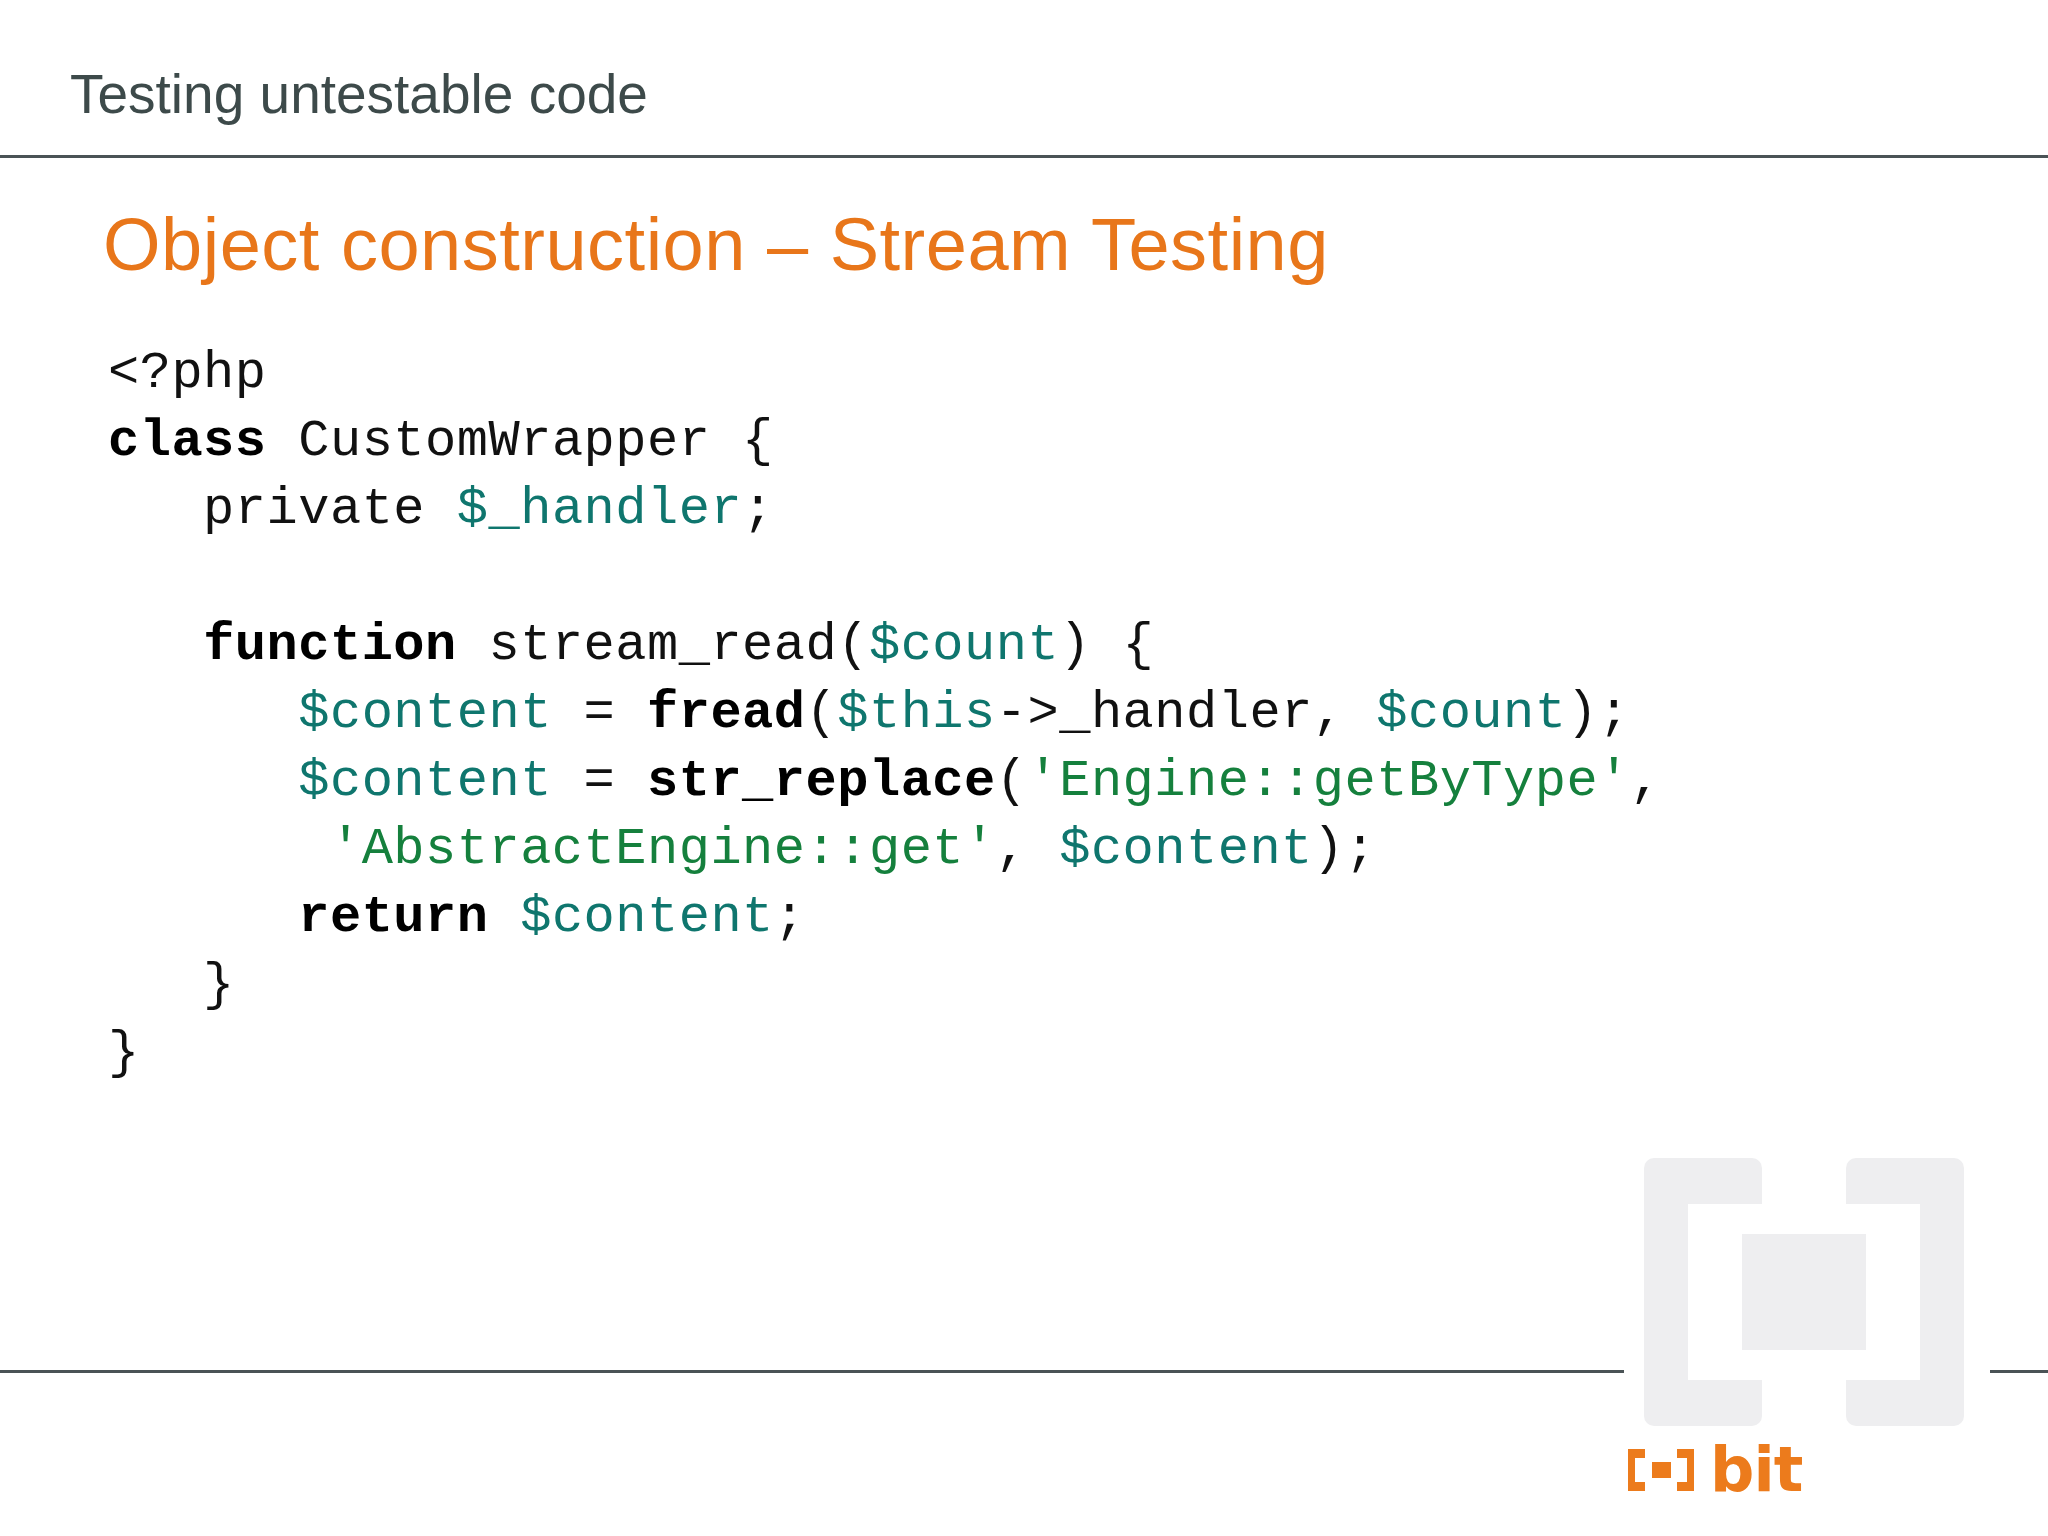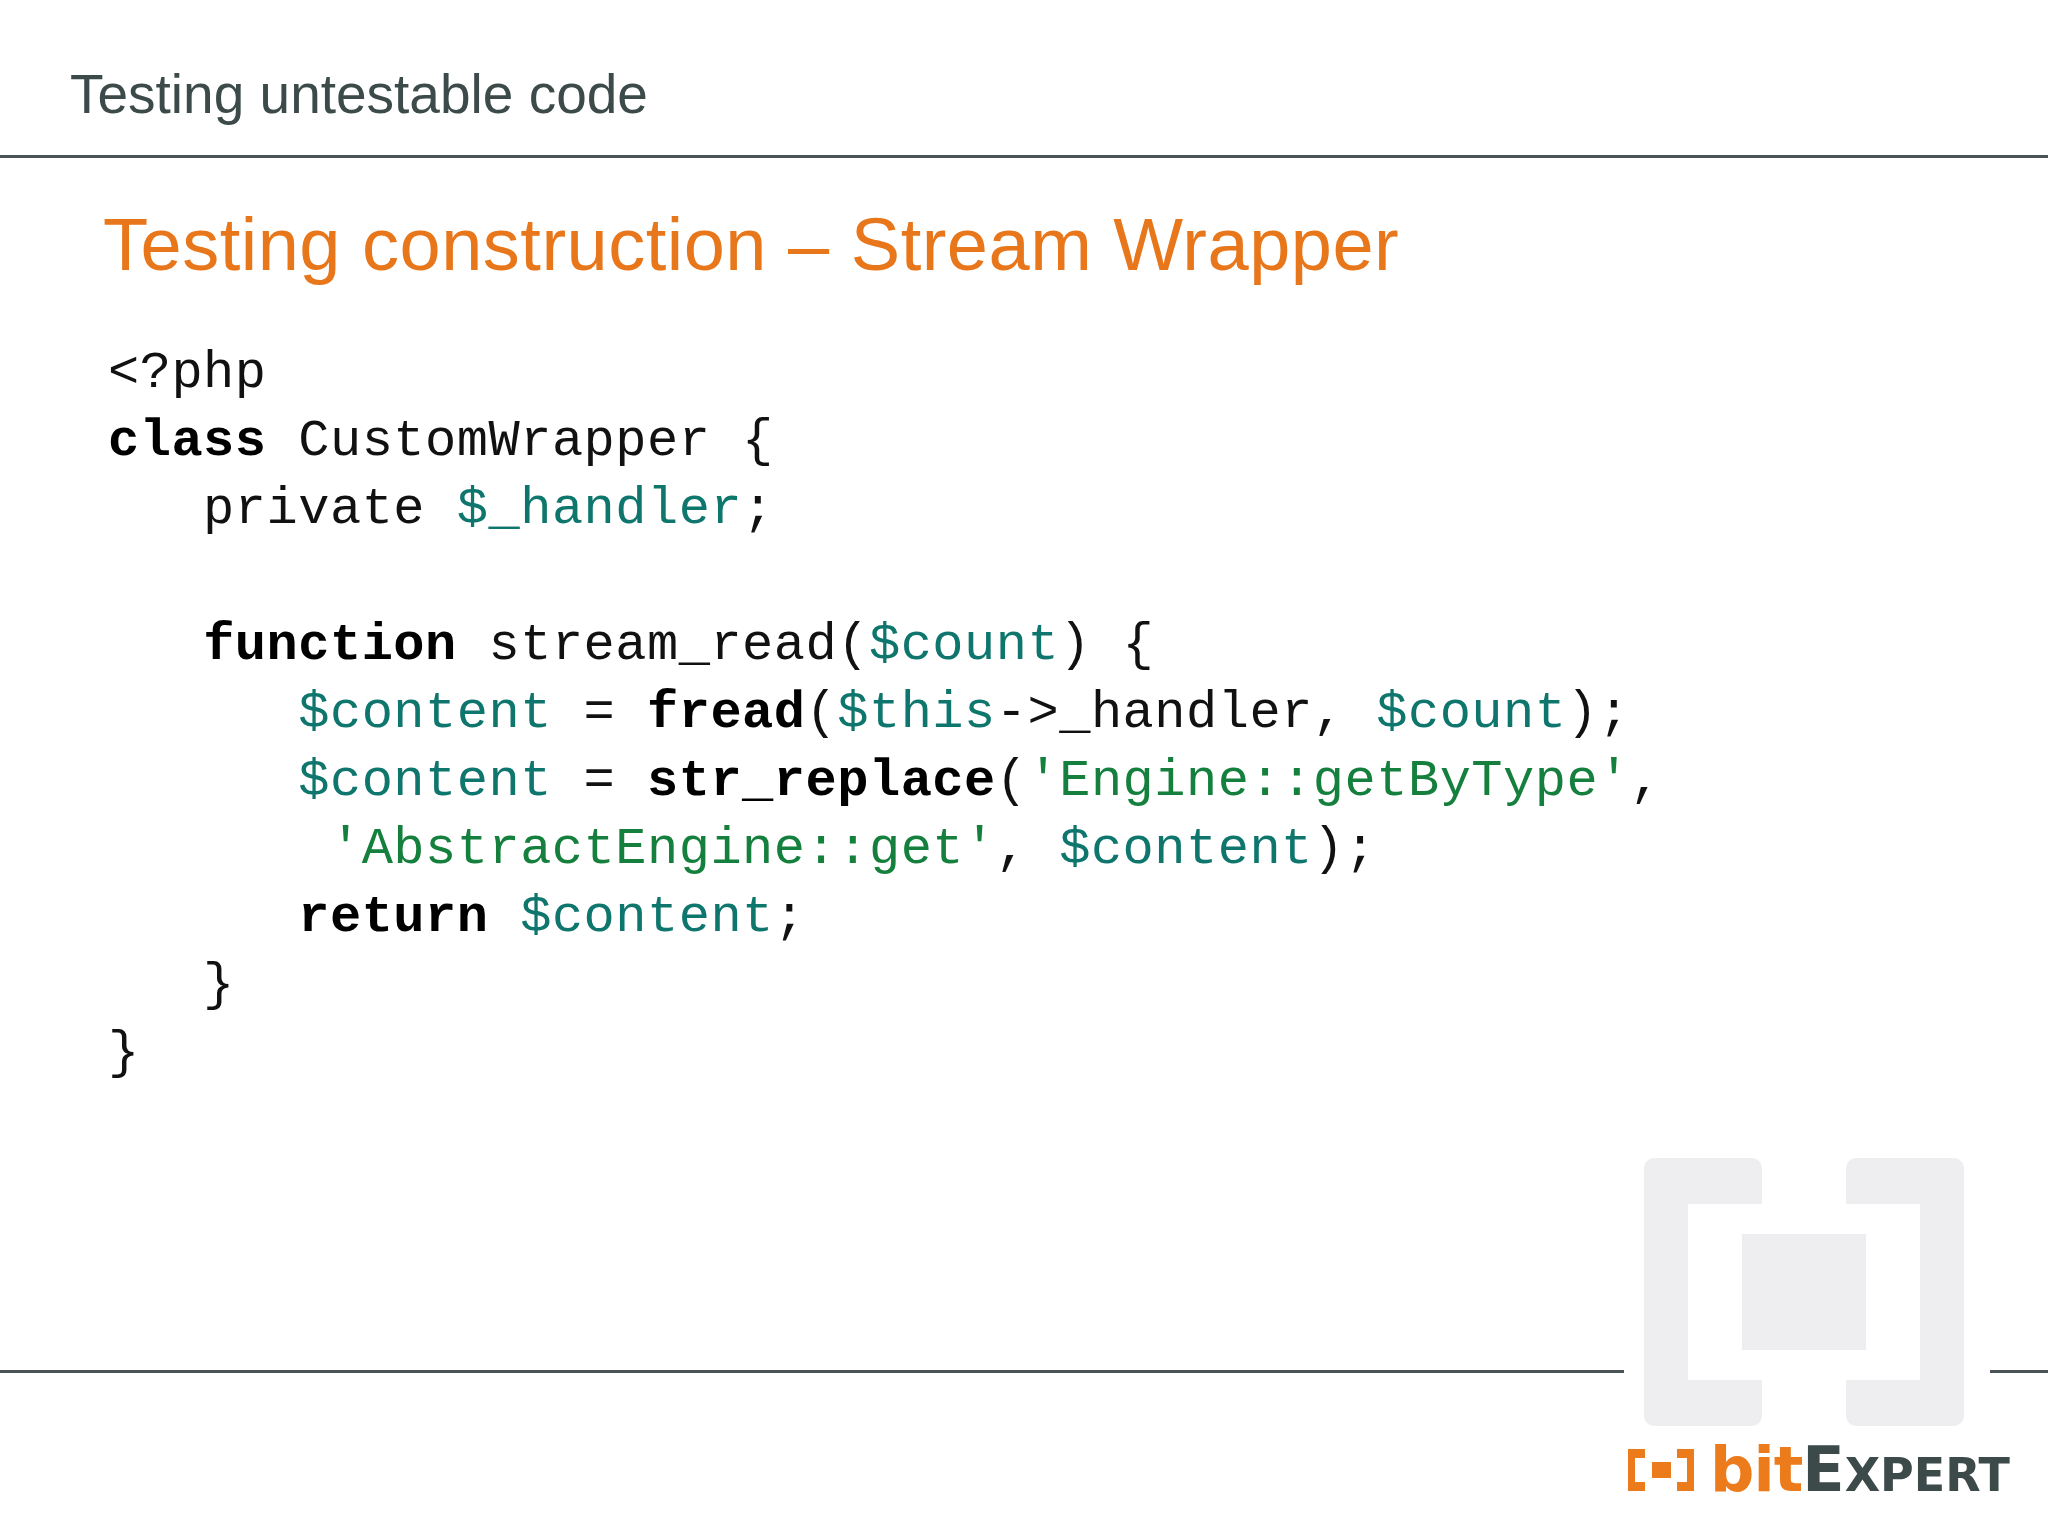--- a/index.html
+++ b/index.html
@@ -196,21 +196,21 @@
   }
 </style>
 </head>
 <body>
 
 <div class="slide-header">
   <div class="header-title">Testing untestable code</div>
 </div>
 <div class="header-rule"></div>
 
-<div class="slide-title">Testing construction – Stream Wrapper</div>
+<div class="slide-title">Object construction – Stream Testing</div>
 
 <div class="code-block" id="code-block"><div class="code-line"><span class="tok-plain">&lt;?php</span></div><div class="code-line"><span class="tok-kw">class</span><span class="tok-plain"> CustomWrapper {</span></div><div class="code-line"><span class="tok-plain">   private </span><span class="tok-var">$_handler</span><span class="tok-plain">;</span></div><div class="code-line">&nbsp;</div><div class="code-line"><span class="tok-plain">   </span><span class="tok-kw">function</span><span class="tok-plain"> stream_read(</span><span class="tok-var">$count</span><span class="tok-plain">) {</span></div><div class="code-line"><span class="tok-plain">      </span><span class="tok-var">$content</span><span class="tok-plain"> = </span><span class="tok-fn">fread</span><span class="tok-plain">(</span><span class="tok-var">$this</span><span class="tok-plain">-&gt;_handler, </span><span class="tok-var">$count</span><span class="tok-plain">);</span></div><div class="code-line"><span class="tok-plain">      </span><span class="tok-var">$content</span><span class="tok-plain"> = </span><span class="tok-fn">str_replace</span><span class="tok-plain">(</span><span class="tok-str">'Engine::getByType'</span><span class="tok-plain">,</span></div><div class="code-line"><span class="tok-plain">       </span><span class="tok-str">'AbstractEngine::get'</span><span class="tok-plain">, </span><span class="tok-var">$content</span><span class="tok-plain">);</span></div><div class="code-line"><span class="tok-plain">      </span><span class="tok-kw">return</span><span class="tok-plain"> </span><span class="tok-var">$content</span><span class="tok-plain">;</span></div><div class="code-line"><span class="tok-plain">   }</span></div><div class="code-line"><span class="tok-plain">}</span></div></div>
 
 <div class="footer-rule-left"></div>
 <div class="footer-rule-right"></div>
 
 <div class="watermark">
   <div class="wm-bracket left"></div>
   <div class="wm-notch   left"></div>
   <div class="wm-bracket right"></div>
@@ -220,14 +220,13 @@
 
 <div class="brand-logo">
   <div class="brand-mark">
     <div class="bm-bracket left"></div>
     <div class="bm-notch   left"></div>
     <div class="bm-bracket right"></div>
     <div class="bm-notch   right"></div>
     <div class="bm-square"></div>
   </div>
   <span class="brand-bit">bit</span>
-  <span class="brand-expert"><span class="cap">E</span><span>XPERT</span></span>
 </div>
 
 </body></html>

